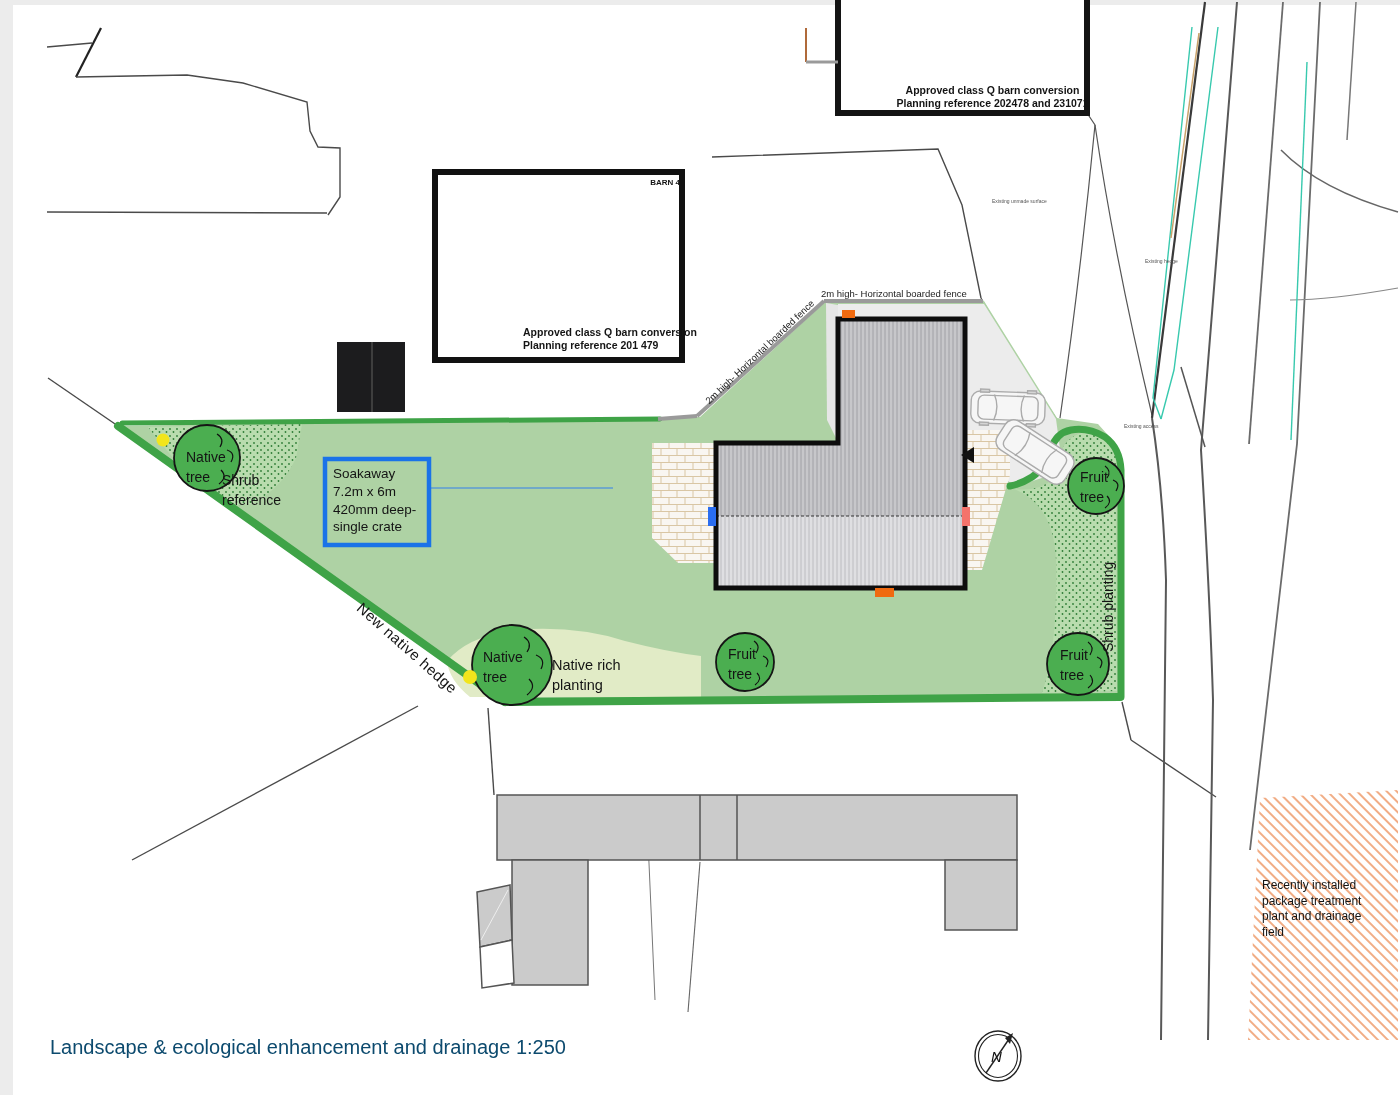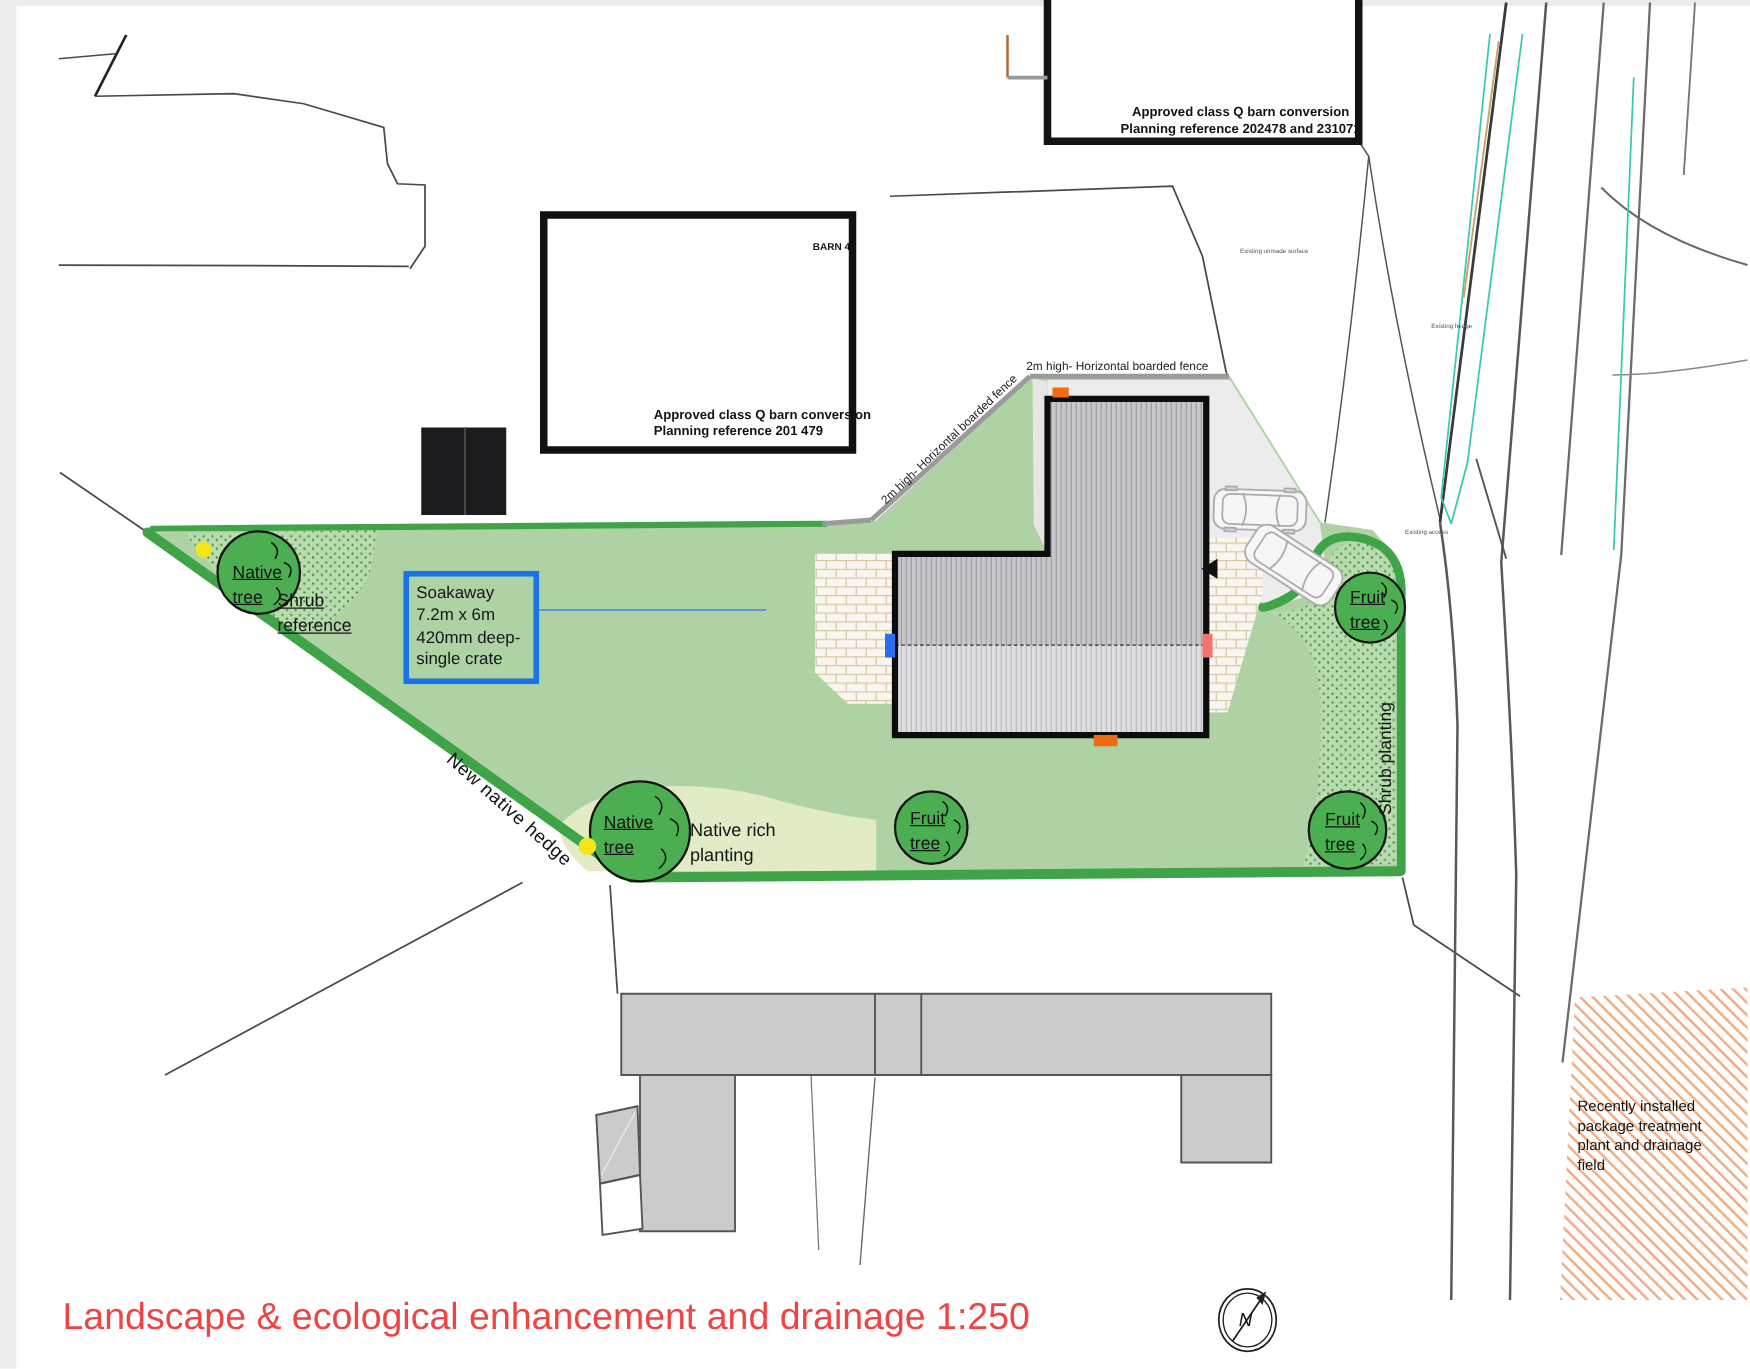--- a/index.html
+++ b/index.html
@@ -9,22 +9,22 @@
   }
   #plan-svg{position:absolute;left:0;top:0;}
   .lbl{
     position:absolute;color:#141414;white-space:pre-line;line-height:1.18;
     z-index:5;pointer-events:none;
   }
   .rot{transform-origin:0 0;}
   .tiny{font-size:5px;color:#555;letter-spacing:0;}
   .annot{font-size:10.5px;font-weight:bold;}
   .fence{font-size:9.5px;color:#222;}
-  .tree{font-size:14px;line-height:1.45;text-decoration:underline;}
-  .title{font-size:30px;color:#ef4444;letter-spacing:0;}
+  .tree{font-size:14px;line-height:1.45;}
+  .title{font-size:20px;color:#0c4a6e;letter-spacing:0;}
   .north-n{font-style:italic;font-size:15px;color:#111;}
 </style>
 </head>
 <body>
 
 <svg id="plan-svg" width="1400" height="1095" viewBox="0 0 1400 1095">
   <defs>
     <pattern id="roofHatch" width="4" height="8" patternUnits="userSpaceOnUse">
       <line x1="1" y1="0" x2="1" y2="8" stroke="#96969b" stroke-width="0.8"></line>
     </pattern>
@@ -203,21 +203,21 @@
   <polygon points="1260,798 1398,790 1398,1040 1248,1040" fill="url(#orangeHatch)"></polygon>
 
   <g fill="none" stroke="#222">
     <ellipse cx="998" cy="1056" rx="23" ry="25" stroke-width="1.4" fill="#fff"></ellipse>
     <ellipse cx="998" cy="1056" rx="19.5" ry="21.5" stroke-width="1.1"></ellipse>
     <line x1="986" y1="1073" x2="1009" y2="1039" stroke-width="1.4"></line>
     <polygon points="1005,1038 1013,1033 1010,1044" fill="#222" stroke="none"></polygon>
   </g>
 </svg>
 
-<div class="lbl annot" style="left:648px;top:193px;width:32px;text-align:right;font-size:8px">BARN 4</div>
+<div class="lbl annot" style="left:648px;top:178px;width:32px;text-align:right;font-size:8px">BARN 4</div>
 
 <div class="lbl annot" style="left:523px;top:326px;line-height:1.28">Approved class Q barn conversion
 Planning reference 201 479</div>
 
 <div class="lbl annot" style="left:895px;top:84px;width:195px;text-align:center;line-height:1.28">Approved class Q barn conversion
 Planning reference 202478 and 231071</div>
 
 <div class="lbl fence" style="left:821px;top:288px">2m high- Horizontal boarded fence</div>
 
 <div class="lbl fence rot" style="left:703px;top:398px;transform:rotate(-43.5deg)">2m high- Horizontal boarded fence</div>

